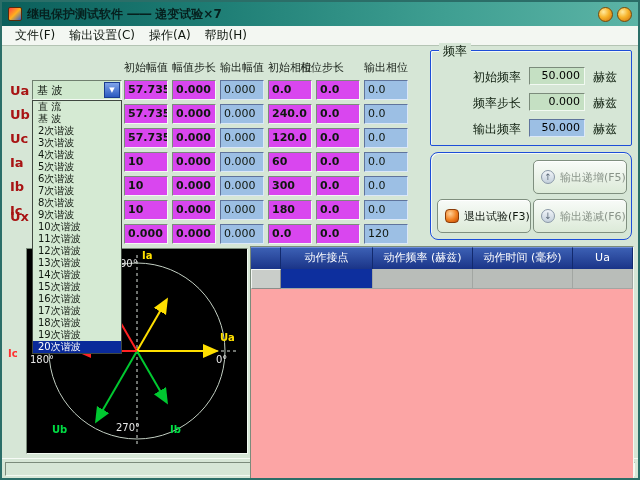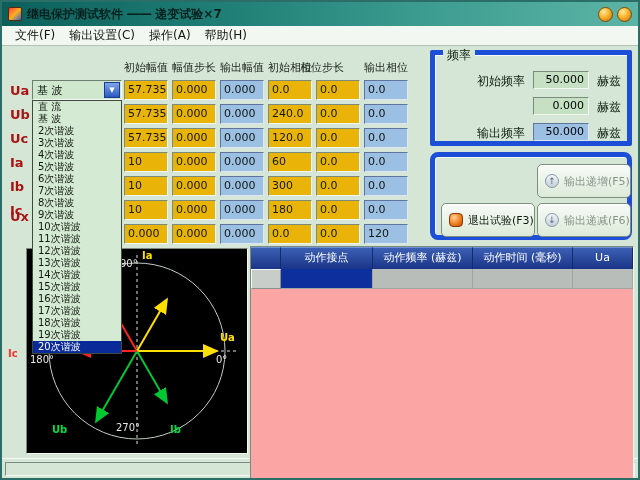--- a/index.html
+++ b/index.html
@@ -22,21 +22,21 @@
     border-bottom:1px solid #b4c4b4;display:flex;align-items:center;padding-left:6px;}
   .menuitem{font-size:12px;color:#101810;padding:5px 7px;cursor:default;}
 
   
   .client{position:absolute;left:0;top:44px;width:636px;height:412px;}
 
   .colhdr{position:absolute;top:14px;width:48px;font-size:11px;color:#1c241c;text-align:center;white-space:nowrap;}
   .rowlabel{position:absolute;left:8px;font-size:13px;font-weight:bold;color:#a81414;}
 
   .cell{position:absolute;width:44px;height:20px;font-size:11px;line-height:17px;padding-left:3px;color:#101810;overflow:hidden;}
-  .cell.g{background:#eab308;border:1px solid;border-color:#7b8b7b #f2f9f2 #f2f9f2 #7b8b7b;}
+  .cell.g{background:#d946ef;border:1px solid;border-color:#7b8b7b #f2f9f2 #f2f9f2 #7b8b7b;font-weight:bold;}
   .cell.b{background:#9cbfe4;border:1px solid;border-color:#60749c #dce8f8 #dce8f8 #60749c;}
   .c0{left:122px}.c1{left:170px}.c2{left:218px}.c3{left:266px}.c4{left:314px}.c5{left:362px}
   .r0{top:34px}.r1{top:58px}.r2{top:82px}.r3{top:106px}.r4{top:130px}.r5{top:154px}.r6{top:178px}
   .h0{left:120px}.h1{left:168px}.h2{left:216px}.h3{left:264px}.h4{left:296px}.h5{left:360px}
 
   
   .combo{position:absolute;left:30px;top:34px;width:90px;height:20px;background:#cfe8cd;
     border:1px solid;border-color:#6f7f6f #f2f9f2 #f2f9f2 #6f7f6f;z-index:30;display:flex;align-items:center;}
   .combo-text{font-size:11px;padding-left:4px;flex:1;color:#101810;}
   .combo-btn{width:16px;height:16px;margin-right:1px;background:linear-gradient(#7fa4ea,#2a5ac0);
@@ -46,21 +46,21 @@
   .li{height:12px;line-height:12px;font-size:10px;padding-left:5px;color:#101810;cursor:default;white-space:nowrap;}
   .li.sel{background:#0a2a9a;color:#ffffff;}
 
   
   .phasor{position:absolute;left:24px;top:202px;width:222px;height:206px;background:#000;
     border:1px solid;border-color:#7b8b7b #f2f9f2 #f2f9f2 #7b8b7b;z-index:1;}
   .plabel{position:absolute;font-size:10px;z-index:5;}
   .pw{color:#e8e8e8;}.py{color:#ffe000;font-weight:bold;}.pg{color:#00dd44;font-weight:bold;}.pr{color:#ff3030;font-weight:bold;}
 
   
-  .groupbox{position:absolute;border:5px solid #1d4ed8;border-radius:2px;box-shadow:inset 1px 1px 0 #f4faf4;}
+  .groupbox{position:absolute;border:1px solid #1d4ed8;border-radius:2px;box-shadow:inset 1px 1px 0 #f4faf4;}
   #freqbox{left:428px;top:4px;width:202px;height:96px;}
   .grouptitle{position:absolute;top:-8px;left:8px;background:#d6e6d6;padding:0 4px;font-size:12px;color:#102010;}
   .flabel{position:absolute;left:14px;width:76px;font-size:12px;color:#102010;text-align:right;}
   .fcell{position:absolute;left:98px;width:56px;height:18px;font-size:11px;line-height:15px;text-align:right;padding-right:4px;}
   .fcell.g{background:#c5e0c3;border:1px solid;border-color:#7b8b7b #f2f9f2 #f2f9f2 #7b8b7b;}
   .fcell.b{background:#9cbfe4;border:1px solid;border-color:#60749c #dce8f8 #dce8f8 #60749c;}
   .funit{position:absolute;left:162px;font-size:12px;color:#102010;}
 
   
   #btnbox{left:428px;top:106px;width:202px;height:88px;border-radius:8px;}
@@ -243,20 +243,21 @@
       <div class="li">18次谐波</div>
       <div class="li">19次谐波</div>
       <div class="li sel">20次谐波</div>
     </div>
 
     <div class="groupbox" id="freqbox">
       <span class="grouptitle">频率</span>
       <span class="flabel" style="top:18px">初始频率</span>
       <div class="fcell g" style="top:16px">50.000</div>
       <span class="funit" style="top:18px">赫兹</span>
+      <span class="flabel" style="top:44px">频率步长</span>
       <div class="fcell g" style="top:42px">0.000</div>
       <span class="funit" style="top:44px">赫兹</span>
       <span class="flabel" style="top:70px">输出频率</span>
       <div class="fcell b" style="top:68px">50.000</div>
       <span class="funit" style="top:70px">赫兹</span>
     </div>
 
     <div class="groupbox" id="btnbox">
       <div class="abtn disabled" style="left:102px;top:7px">
         <span class="icon arrow">↑</span>

